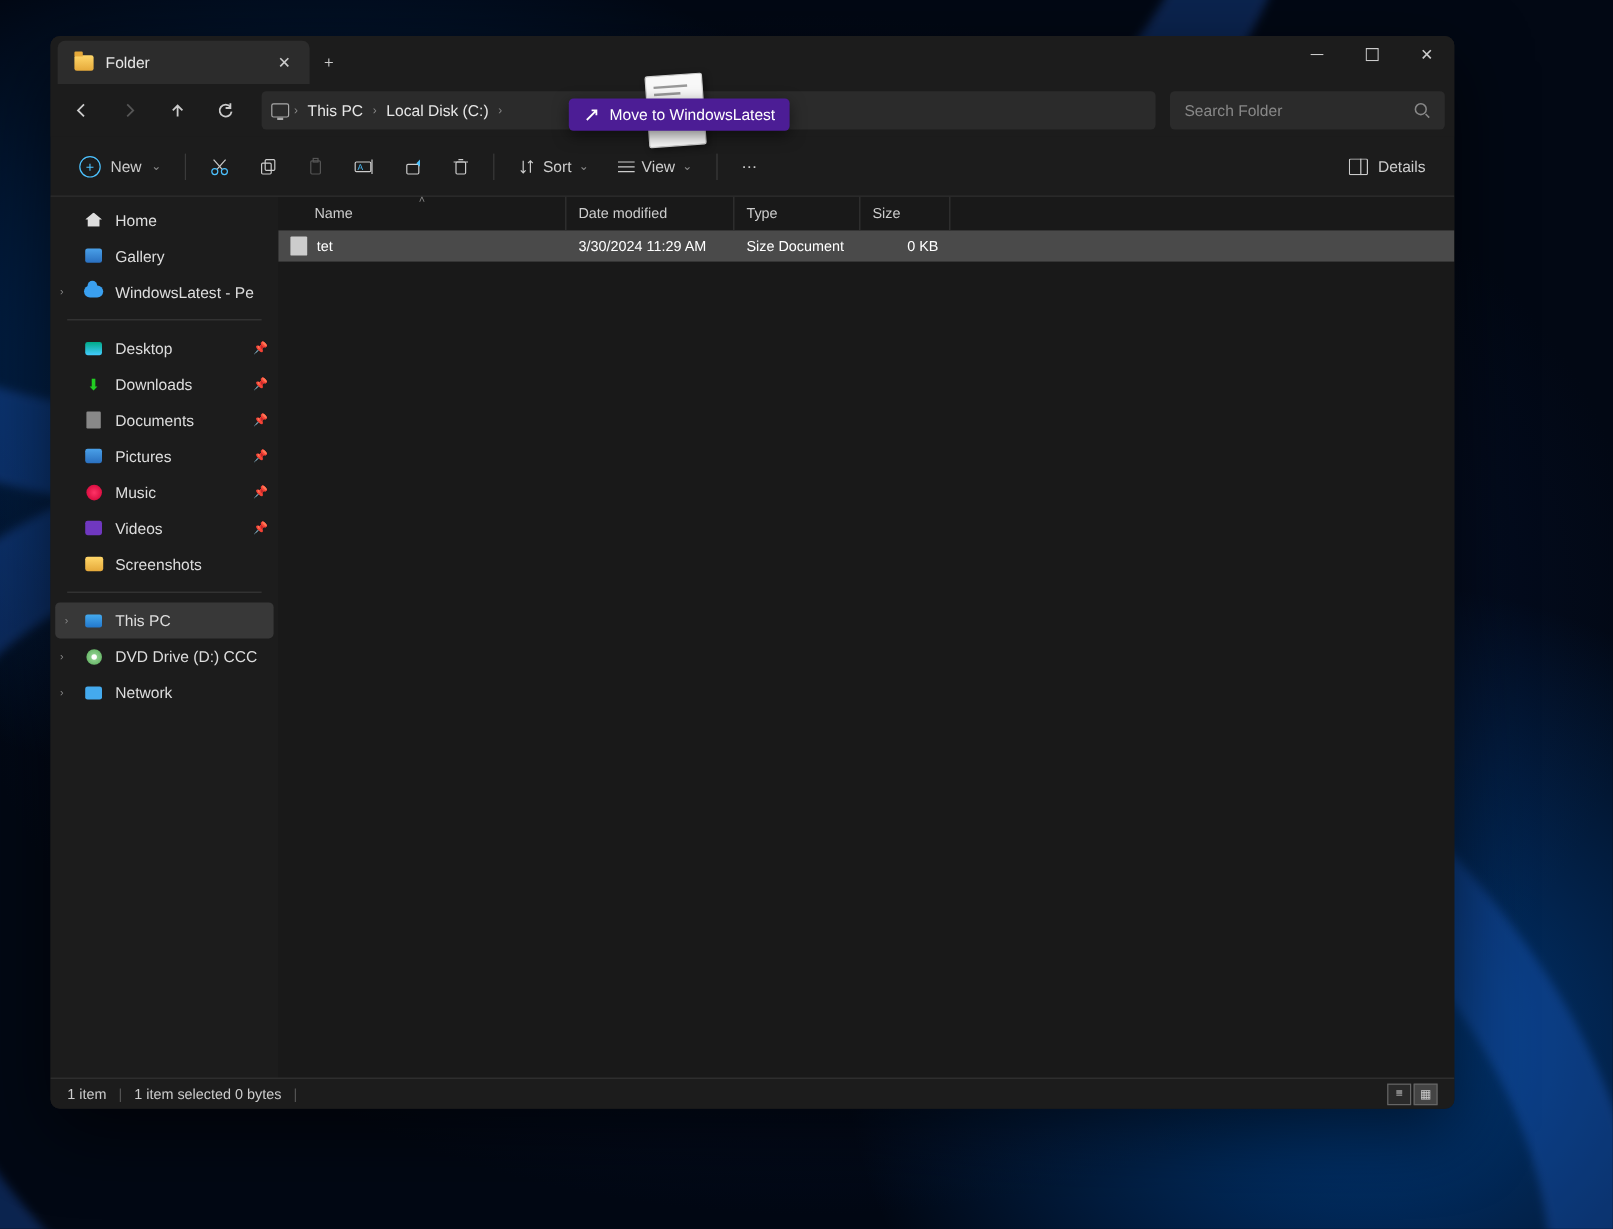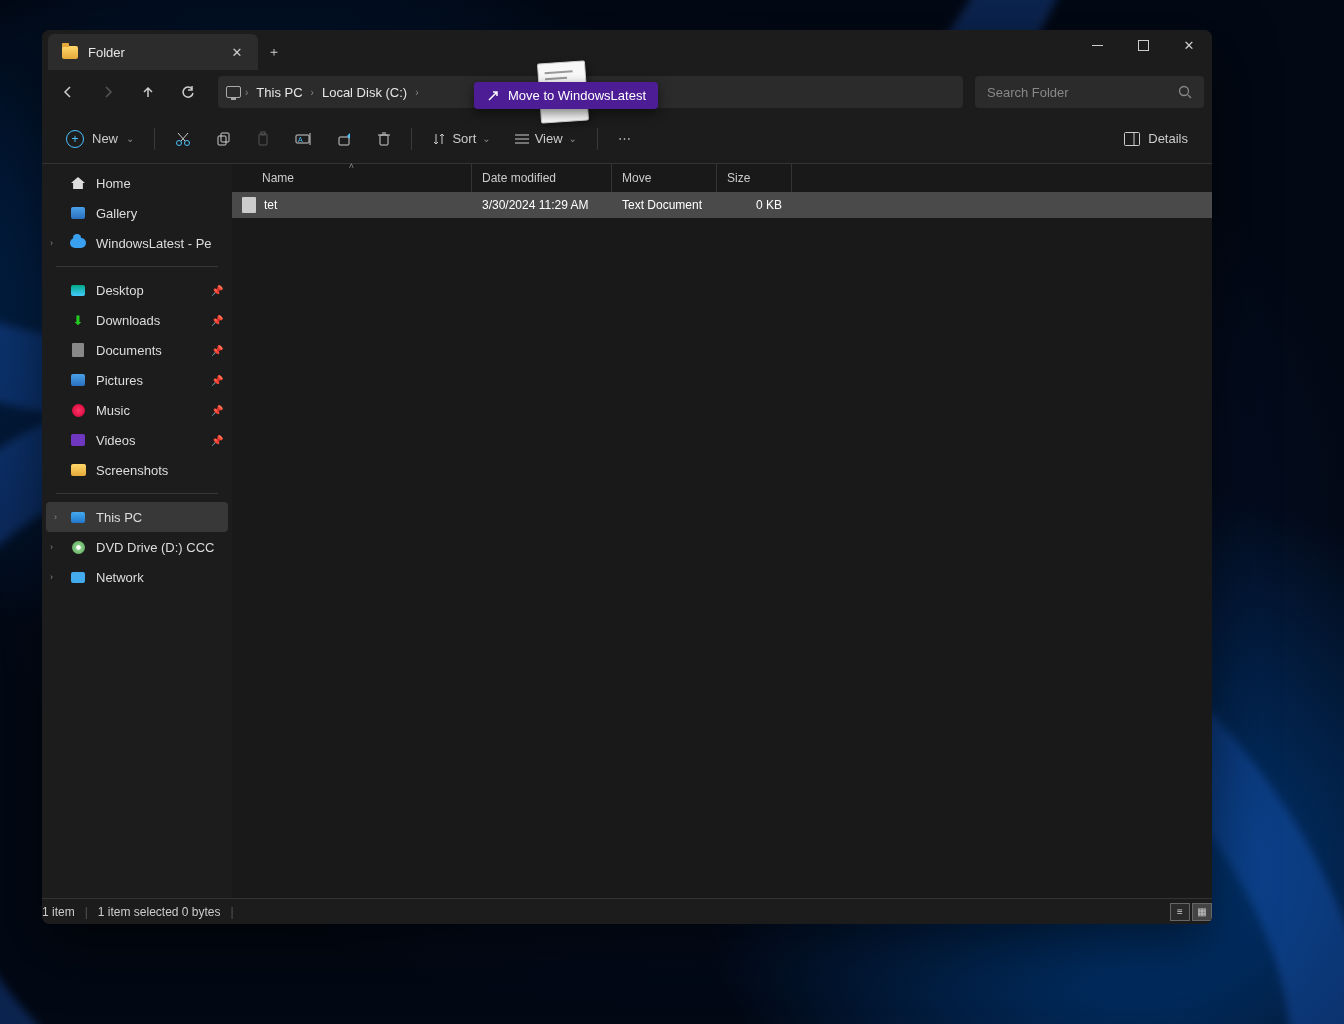--- a/index.html
+++ b/index.html
@@ -84,21 +84,21 @@
 .sort-ind { position:absolute; top:-3px; left:50%; transform:translateX(-50%); color:#888; font-size:9px;}
 .file-row { height:26px; display:flex; align-items:center; background:#4a4a4a; color:#fff; font-size:12px;}
 .file-row > div { padding:0 10px;}
 .file-row .col-size { text-align:right; justify-content:flex-end; display:flex;}
 .file-ic { width:14px; height:16px; background:#ccc; border-radius:1px; margin-right:8px; flex-shrink:0;}
 .drag-ghost { position:absolute; left:497px; top:32px; width:48px; height:60px; background:#f8f8f8; border:1px solid #ccc; border-radius:2px; transform:rotate(-4deg); box-shadow:2px 2px 6px rgba(0,0,0,0.4);}
 .drag-ghost:before,.drag-ghost:after {content:"";position:absolute;left:6px;height:2px;background:#999;}
 .drag-ghost:before {top:8px;width:28px;}
 .drag-ghost:after {top:14px;width:22px;}
 .drag-tooltip { position:absolute; left:432px; top:52px; background:#4c1d95; color:#fff; padding:6px 12px; border-radius:4px; font-size:13px; display:flex; align-items:center; gap:8px; box-shadow:0 4px 12px rgba(0,0,0,0.5);}
-.statusbar { height:26px; display:flex; align-items:center; padding:0 0; gap:10px; color:#ccc; font-size:12px; border-top:1px solid #333; background:#1c1c1c;}
+.statusbar { height:26px; display:flex; align-items:center; padding:0 14px; gap:10px; color:#ccc; font-size:12px; border-top:1px solid #333; background:#1c1c1c;}
 .stat-sep { color:#555;}
 .view-btns { margin-left:auto; display:flex; gap:2px;}
 .view-btn { width:20px; height:18px; border:1px solid #666; display:flex; align-items:center; justify-content:center; font-size:10px; background:#2a2a2a;}
 .view-btn.active { background:#444;}
 svg { display:block;}
 </style>
 </head>
 <body>
 
 <div class="swirl sw1"></div>
@@ -344,33 +344,33 @@
     <div class="content">
       <div class="col-headers">
         <div class="col-name">
             <span class="sort-ind">˄</span>
             <span style="padding-left:20px">Name</span>
           </div>
         <div class="col-mod">
             <span>Date modified</span>
           </div>
         <div class="col-type">
-            <span>Move</span>
+            <span>Type</span>
           </div>
         <div class="col-size">
             <span>Size</span>
           </div>
       </div>
       <div class="file-row">
         <div class="col-name" style="display:flex;align-items:center;width:240px;">
             <div class="file-ic"></div>
             <span>tet</span>
           </div>
         <div class="col-mod" style="width:140px;"><span>3/30/2024 11:29 AM</span></div>
-        <div class="col-type" style="width:105px;"><span>Text Document</span></div>
+        <div class="col-type" style="width:105px;"><span>Size Document</span></div>
         <div class="col-size" style="width:75px;">
             <span>0 KB</span>
           </div>
       </div>
     </div>
   </div>
 
   <div class="statusbar">
     <span>1 item</span>
     <span class="stat-sep">|</span>

